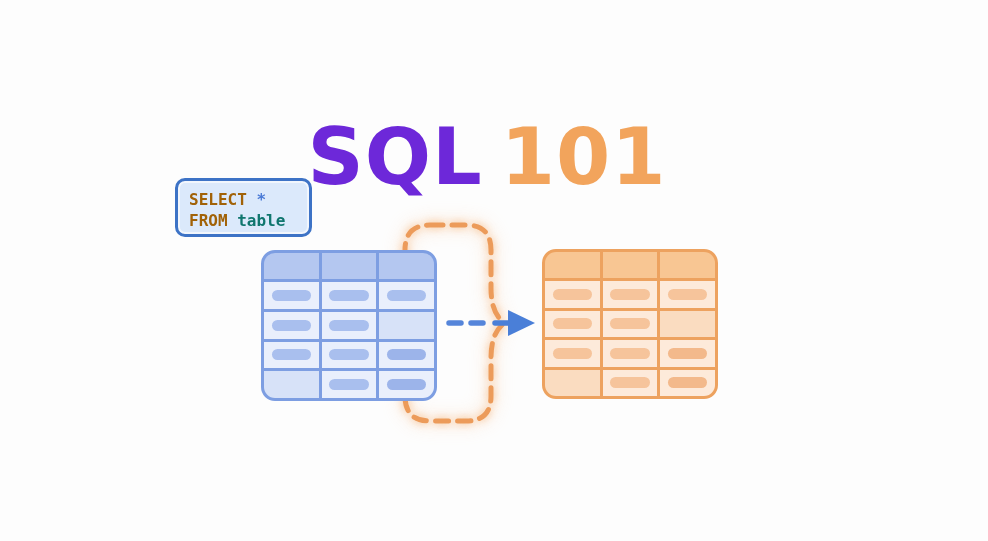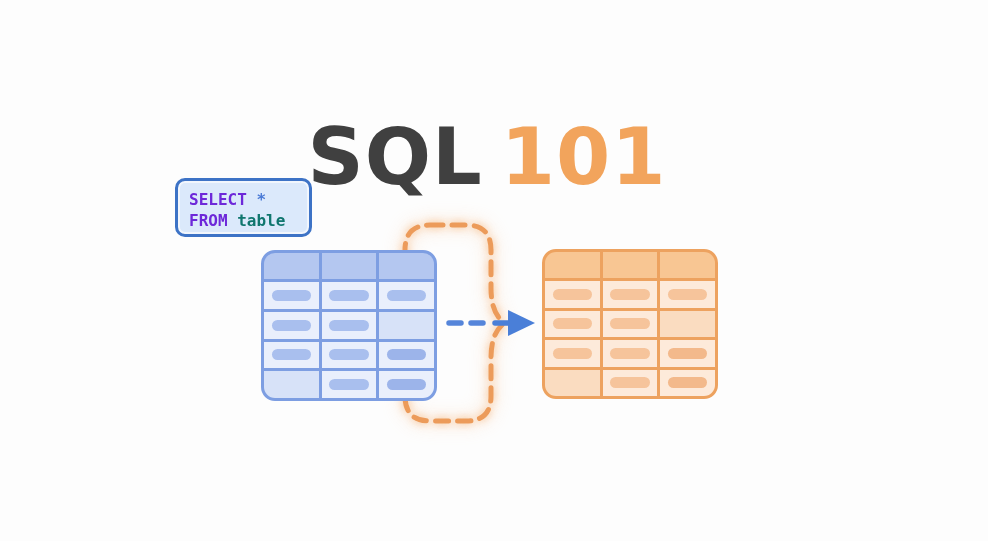--- a/index.html
+++ b/index.html
@@ -8,36 +8,36 @@
     background:#fdfdfd; overflow:hidden;
     font-family:"DejaVu Sans", sans-serif;
   }
 
   
   .title {
     position:absolute; top:118px; left:487px; transform:translateX(-50%);
     font-size:78px; font-weight:bold; letter-spacing:1px; line-height:1;
     white-space:nowrap; user-select:none;
   }
-  .title .t-blue   { color:#404040; }
+  .title .t-blue   { color:#6d28d9; }
   .title .t-orange { color:#f2a45c; margin-left:18px; }
 
   
   .code-box {
     position:absolute; left:175px; top:178px; width:137px; height:59px;
     box-sizing:border-box;
     background:#dbe9fb;
     border:3.5px solid #3d73c6; border-radius:10px;
     box-shadow:0 0 0 2px rgba(255,255,255,.6) inset;
     padding:8px 0 0 11px;
     font-family:"DejaVu Sans Mono", monospace;
     font-size:16px; font-weight:bold; line-height:21px;
     white-space:nowrap;
   }
-  .kw   { color:#6d28d9; }
+  .kw   { color:#a16207; }
   .star { color:#4a7ad6; }
   .ident{ color:#0f766e; }
 
   
   .overlay { position:absolute; left:0; top:0; width:988px; height:541px; pointer-events:none; }
   .overlay.under { z-index:1; }
   .overlay.over  { z-index:3; }
 
   .dashed-outline {
     fill:none; stroke:#ec9b5a; stroke-width:5;

